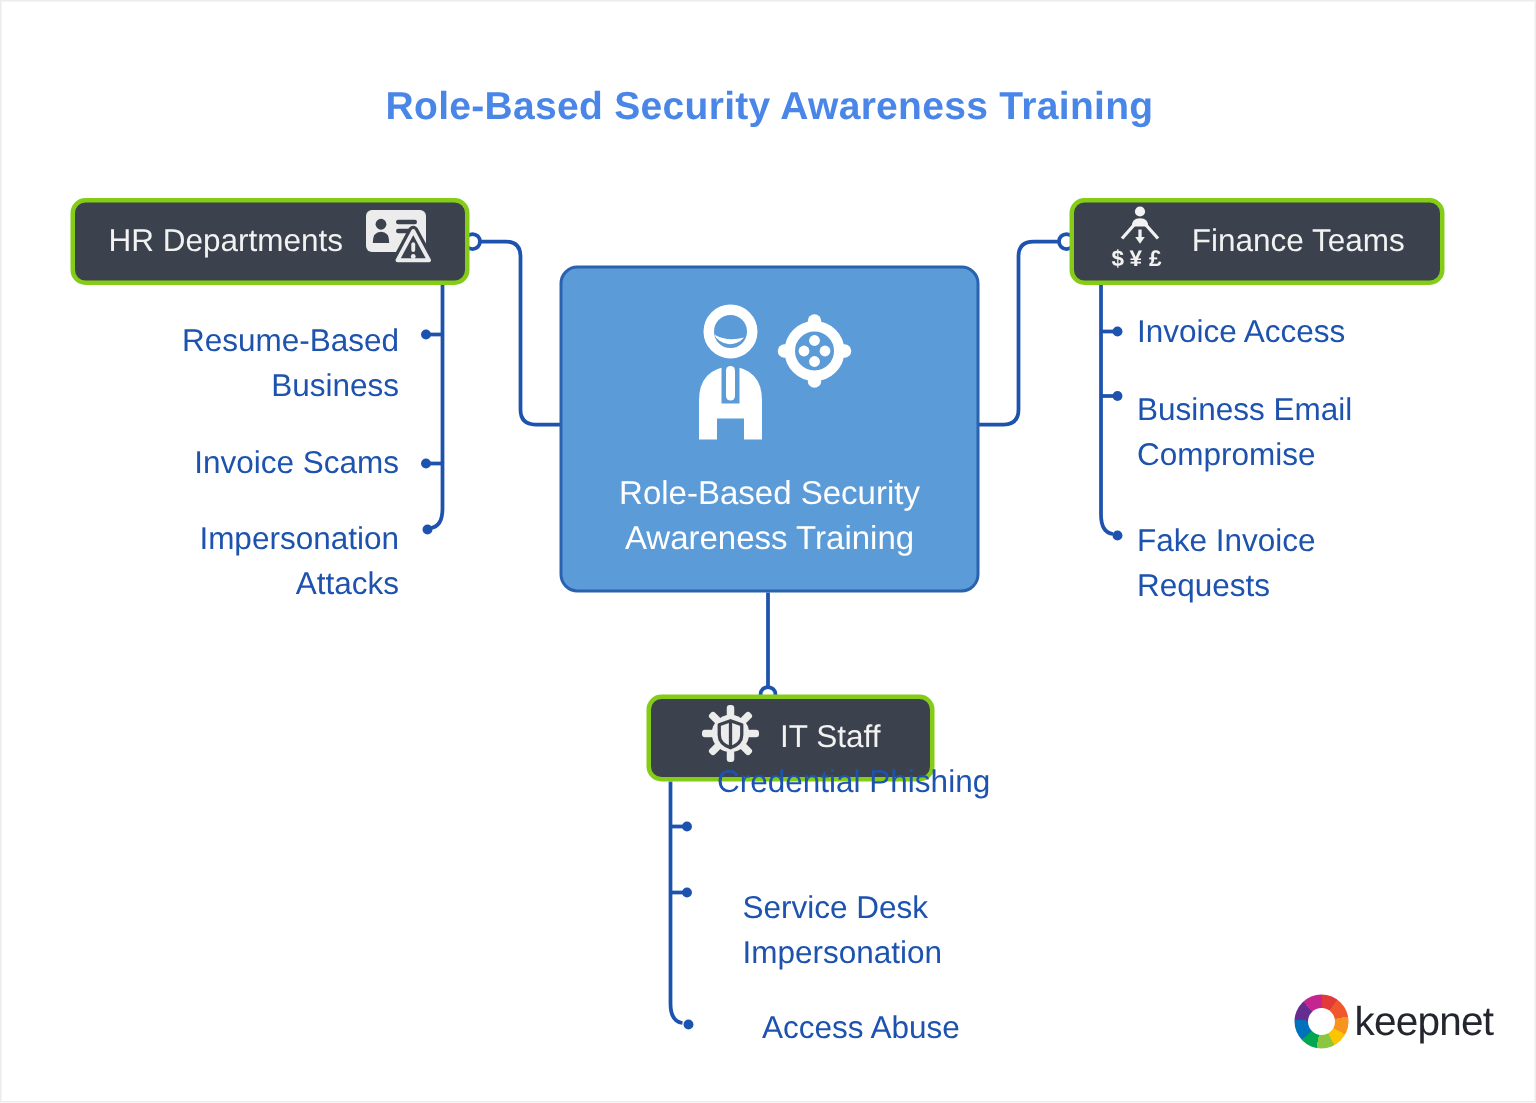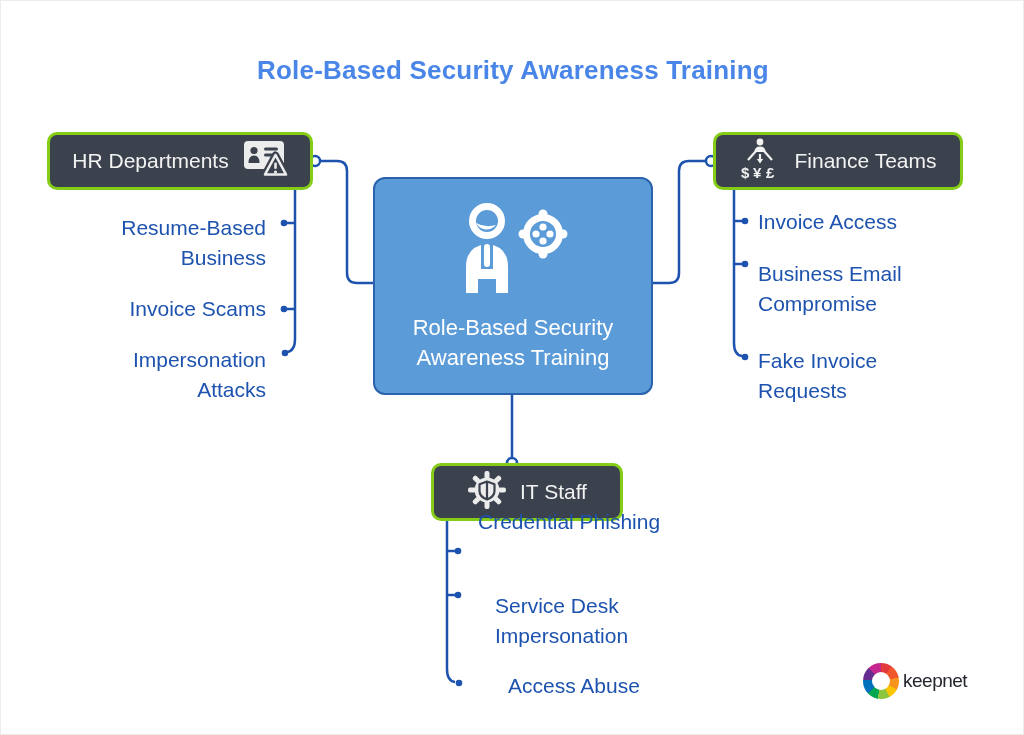--- a/index.html
+++ b/index.html
@@ -41,21 +41,21 @@
   .logo-mark{
     width:36px;height:36px;border-radius:50%;position:relative;
     background:conic-gradient(from 0deg,
       #e23a3a 0% 10%, #f0572c 10% 22%, #f7941d 22% 33%, #fdc500 33% 42%,
       #8cc63f 42% 53%, #00a650 53% 63%, #0072bc 63% 76%, #662d91 76% 88%,
       #c4258f 88% 100%);
   }
   .logo-mark::after{
     content:"";position:absolute;inset:9px;background:#ffffff;border-radius:50%;
   }
-  .logo-text{font-size:19px;color:#23262e;letter-spacing:-.5px;}
+  .logo-text{font-size:27px;color:#23262e;letter-spacing:-.5px;}
 </style>
 </head>
 <body>
 
 <div class="title">Role-Based Security Awareness Training</div>
 
 <svg class="wires" width="1024" height="735" viewBox="0 0 1024 735">
   <g fill="none" stroke="#1d53ae" stroke-width="2.5">
 
     <path d="M 319 160 H 336 Q 346 160 346 170 V 272 Q 346 282 356 282 H 373"></path>

